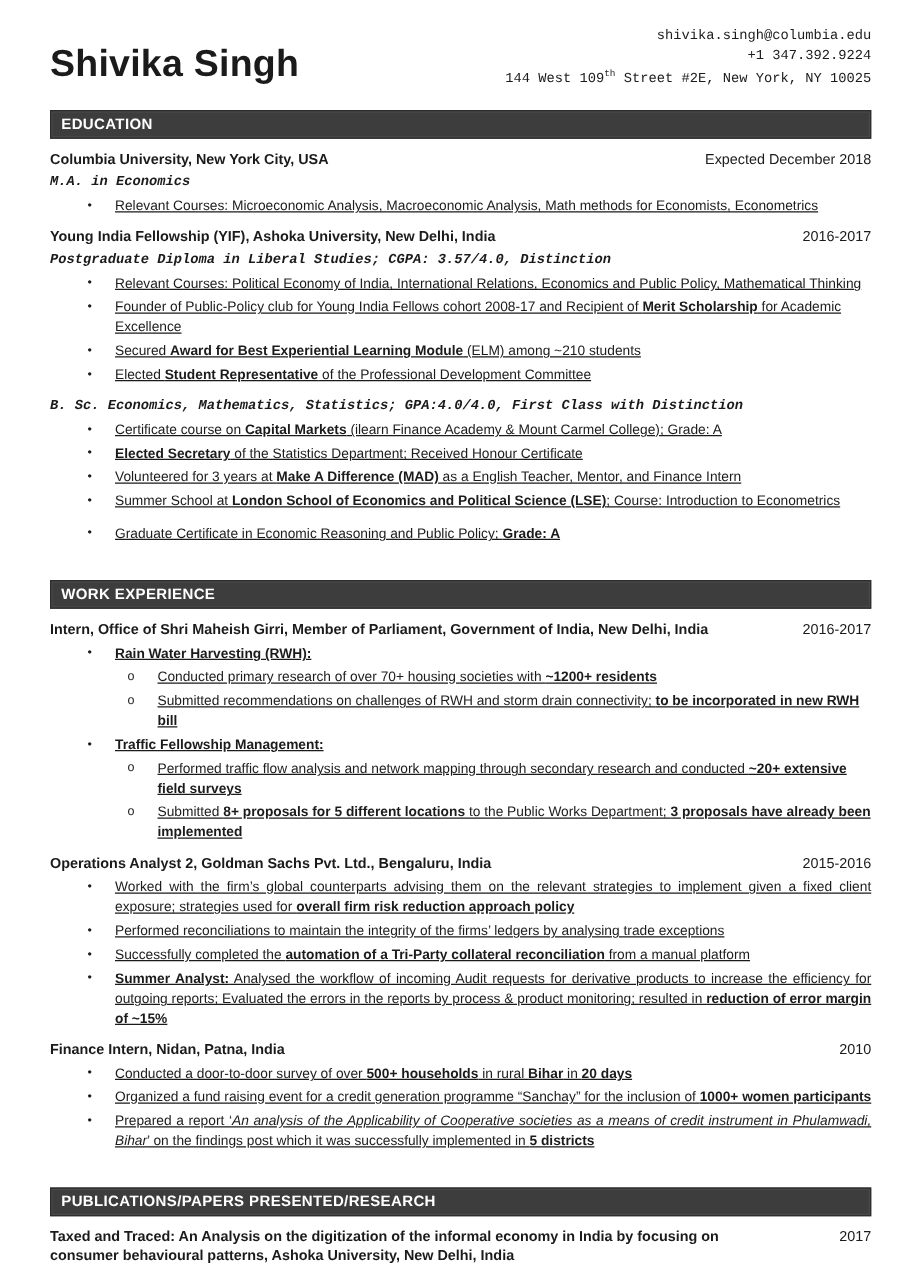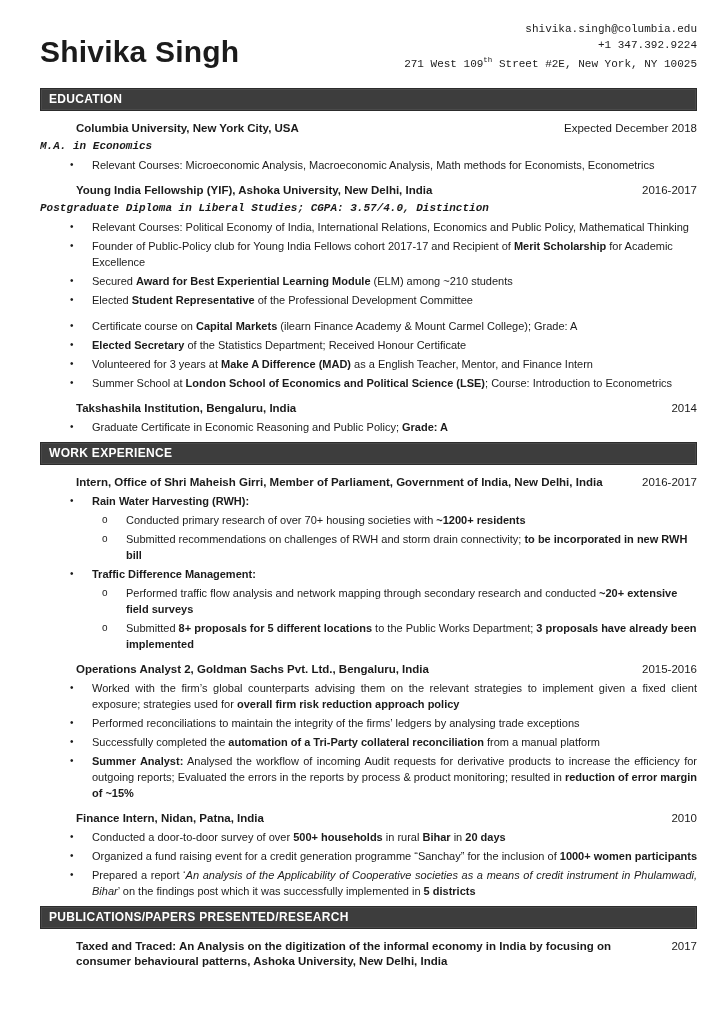--- a/index.html
+++ b/index.html
@@ -13,53 +13,53 @@
   
   .header-row{display:flex;justify-content:space-between;align-items:center;}
   .name{font-size:30px;font-weight:bold;padding-top:12px;letter-spacing:.2px;}
   .contact{text-align:right;font-size:11px;line-height:15.5px;padding-top:2px;font-family:Liberation Mono, monospace;}
   .contact sup{font-size:7.5px;}
   
   .section-bar{
     background:var(--bar-bg,#3d3d3d);
     color:var(--bar-text,#ffffff);
     font-weight:bold;font-size:12px;letter-spacing:.3px;
-    padding:3px 8px 4px 8px;margin-top:5px;
+    padding:3px 8px 4px 8px;margin-top:27px;
     border:1px solid #2c2c2c;box-shadow:inset 0 0 0 1px #4a4a4a;
   }
   .section-bar.first{margin-top:16px;}
   .section-body{padding:0 0 2px 0;}
   
   .entry{margin-top:10px;}
   .entry-head{display:flex;justify-content:space-between;align-items:flex-start;}
-  .entry-title{font-weight:bold;font-size:11.5px;line-height:15px;flex:1;margin-left:36px;}
+  .entry-title{font-weight:bold;font-size:11.5px;line-height:15px;flex:1;}
   .entry-date{font-weight:normal;font-size:11.5px;line-height:15px;white-space:nowrap;margin-left:18px;}
   .entry-subtitle{font-weight:bold;font-style:italic;font-size:11px;line-height:15px;margin-top:3px;font-family:Liberation Mono, monospace;}
   
   .bullet{display:flex;font-size:11px;line-height:16px;margin-top:3px;}
   .bullet .marker{flex:0 0 auto;}
   .bullet.l1{padding-left:30px;}
   .bullet.l1 .marker{width:22px;font-size:10px;}
   .bullet.l2{padding-left:62px;}
   .bullet.l2 .marker{width:24px;font-size:10px;}
-  .bullet .text{flex:1;}
+  .bullet .text{flex:1;text-decoration:underline;}
   .bullet.justify .text{text-align:justify;}
   .b{font-weight:bold;}
   .i{font-style:italic;}
 </style>
 </head>
 <body style="color: rgb(27, 27, 27);">
 
 <div class="page">
   <div class="header-row">
     <div class="name">Shivika Singh</div>
     <div class="contact" id="contact-block">
         <div><span>shivika.singh@columbia.edu</span></div>
         <div><span>+1 347.392.9224</span></div>
-        <div><span>271 West 109</span><sup>th</sup><span> Street #2E, New York, NY 10025</span></div>
+        <div><span>144 West 109</span><sup>th</sup><span> Street #2E, New York, NY 10025</span></div>
       </div>
   </div>
   <div id="sections-container">
       <div class="section-bar first"><span>EDUCATION</span></div>
       <div class="section-body">
         <div class="entry">
           <div class="entry-head">
             <div class="entry-title"><span class="b ">Columbia University, New York City, USA</span></div>
             <div class="entry-date">Expected December 2018</div>
           </div>
@@ -74,54 +74,51 @@
             <div class="entry-title"><span class="b ">Young India Fellowship (YIF), Ashoka University, New Delhi, India</span></div>
             <div class="entry-date">2016-2017</div>
           </div>
           <div class="entry-subtitle">Postgraduate Diploma in Liberal Studies; CGPA: 3.57/4.0, Distinction</div>
           <div class="bullet l1">
             <span class="marker">•</span>
             <span class="text"><span>Relevant Courses: Political Economy of India, International Relations, Economics and Public Policy, Mathematical Thinking</span></span>
           </div>
           <div class="bullet l1">
             <span class="marker">•</span>
-            <span class="text"><span>Founder of Public-Policy club for Young India Fellows cohort 2017-17 and Recipient of </span><span class="b ">Merit Scholarship</span><span> for Academic Excellence</span></span>
+            <span class="text"><span>Founder of Public-Policy club for Young India Fellows cohort 2008-17 and Recipient of </span><span class="b ">Merit Scholarship</span><span> for Academic Excellence</span></span>
           </div>
           <div class="bullet l1">
             <span class="marker">•</span>
             <span class="text"><span>Secured </span><span class="b ">Award for Best Experiential Learning Module</span><span> (ELM) among ~210 students</span></span>
           </div>
           <div class="bullet l1">
             <span class="marker">•</span>
             <span class="text"><span>Elected </span><span class="b ">Student Representative</span><span> of the Professional Development Committee</span></span>
           </div>
         </div>
         <div class="entry">
+          <div class="entry-subtitle">B. Sc. Economics, Mathematics, Statistics; GPA:4.0/4.0, First Class with Distinction</div>
           <div class="bullet l1">
             <span class="marker">•</span>
             <span class="text"><span>Certificate course on </span><span class="b ">Capital Markets</span><span> (ilearn Finance Academy &amp; Mount Carmel College); Grade: A</span></span>
           </div>
           <div class="bullet l1">
             <span class="marker">•</span>
             <span class="text"><span class="b ">Elected Secretary</span><span> of the Statistics Department; Received Honour Certificate</span></span>
           </div>
           <div class="bullet l1">
             <span class="marker">•</span>
             <span class="text"><span>Volunteered for 3 years at </span><span class="b ">Make A Difference (MAD)</span><span> as a English Teacher, Mentor, and Finance Intern</span></span>
           </div>
           <div class="bullet l1">
             <span class="marker">•</span>
             <span class="text"><span>Summer School at </span><span class="b ">London School of Economics and Political Science (LSE)</span><span>; Course: Introduction to Econometrics</span></span>
           </div>
         </div>
         <div class="entry">
-          <div class="entry-head">
-            <div class="entry-title"><span class="b ">Takshashila Institution, Bengaluru, India</span></div>
-            <div class="entry-date">2014</div>
-          </div>
           <div class="bullet l1">
             <span class="marker">•</span>
             <span class="text"><span>Graduate Certificate in Economic Reasoning and Public Policy; </span><span class="b ">Grade: A</span></span>
           </div>
         </div>
       </div>
       <div class="section-bar"><span>WORK EXPERIENCE</span></div>
       <div class="section-body">
         <div class="entry">
           <div class="entry-head">
@@ -135,21 +132,21 @@
           <div class="bullet l2">
             <span class="marker">o</span>
             <span class="text"><span>Conducted primary research of over 70+ housing societies with </span><span class="b ">~1200+ residents</span></span>
           </div>
           <div class="bullet l2">
             <span class="marker">o</span>
             <span class="text"><span>Submitted recommendations on challenges of RWH and storm drain connectivity; </span><span class="b ">to be incorporated in new RWH bill</span></span>
           </div>
           <div class="bullet l1">
             <span class="marker">•</span>
-            <span class="text"><span class="b ">Traffic Difference Management:</span></span>
+            <span class="text"><span class="b ">Traffic Fellowship Management:</span></span>
           </div>
           <div class="bullet l2">
             <span class="marker">o</span>
             <span class="text"><span>Performed traffic flow analysis and network mapping through secondary research and conducted </span><span class="b ">~20+ extensive field surveys</span></span>
           </div>
           <div class="bullet l2">
             <span class="marker">o</span>
             <span class="text"><span>Submitted </span><span class="b ">8+ proposals for 5 different locations</span><span> to the Public Works Department; </span><span class="b ">3 proposals have already been implemented</span></span>
           </div>
         </div>

